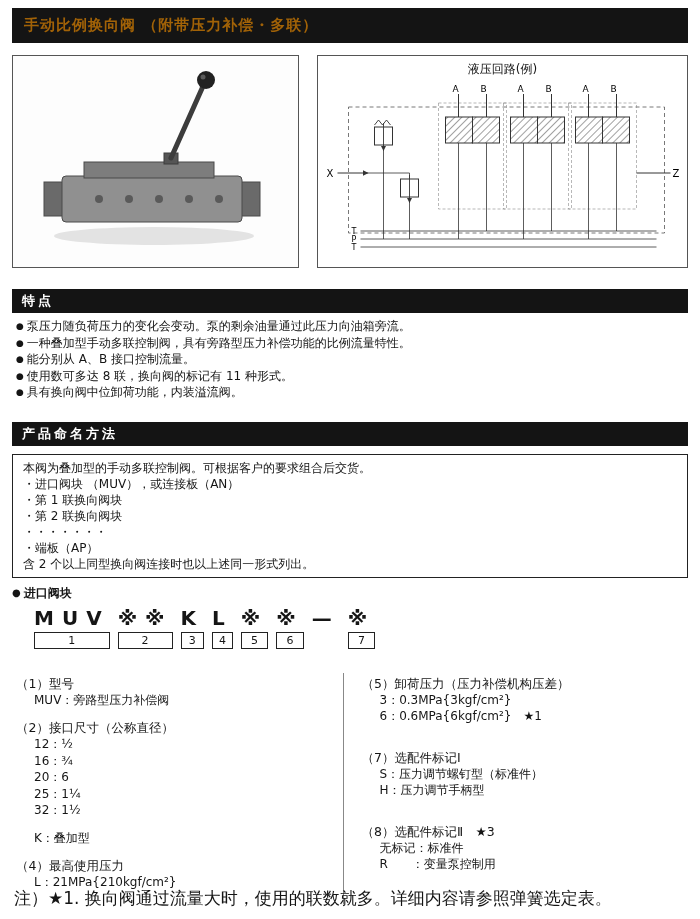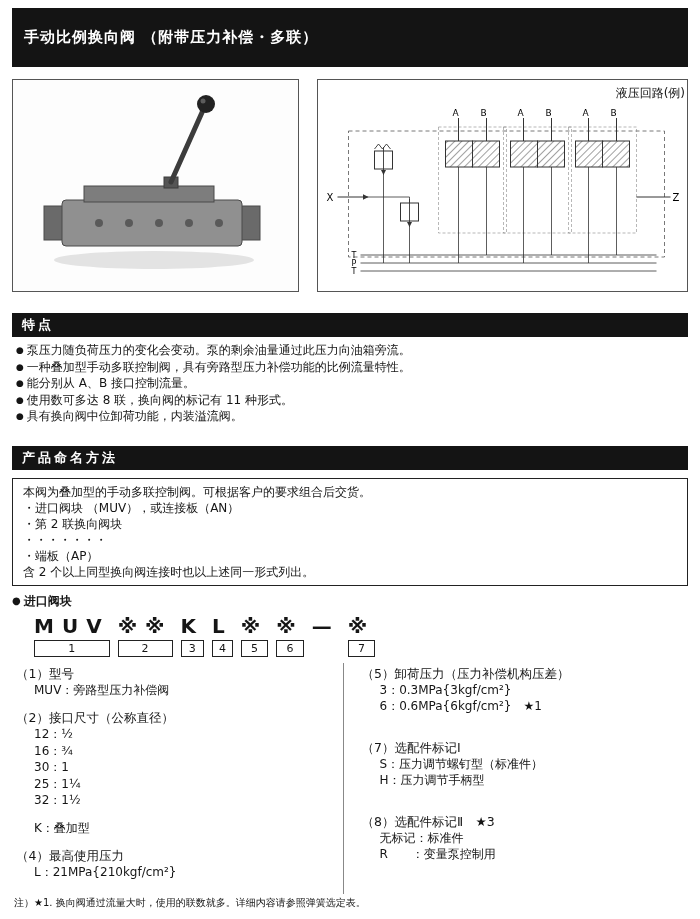--- a/index.html
+++ b/index.html
@@ -1,41 +1,41 @@
 <!DOCTYPE html>
 <html><head>
 <meta charset="utf-8">
 <style>
   html,body{margin:0;padding:0}
   body{width:700px;height:919px;background:#e9e9e9;font-family:"DejaVu Sans","Liberation Sans",sans-serif;color:#151515}
   .page{width:700px;height:919px;background:#fff;box-sizing:border-box;padding:8px 12px;position:relative;overflow:hidden}
-  .title-bar{background:#141414;color:#ffffff;font-size:15px;font-weight:bold;letter-spacing:1px;padding:20px 12px}
+  .title-bar{background:#141414;color:#a16207;font-size:15px;font-weight:bold;letter-spacing:1px;padding:8px 12px}
   .top-row{display:flex;gap:18px;margin-top:12px}
   .photo-box{width:287px;height:213px;border:1px solid #555;background:#fdfdfd;flex:none;display:flex;align-items:center;justify-content:center;box-sizing:border-box}
   .circuit-box{flex:1;height:213px;border:1px solid #555;background:#fff;box-sizing:border-box;padding:3px 2px}
-  .circuit-title{text-align:right;font-size:12px;margin:2px 0 1px}
+  .circuit-title{text-align:center;font-size:12px;margin:2px 0 1px}
   .section-bar{background:#141414;color:#fff;font-size:13px;font-weight:bold;letter-spacing:3px;padding:3px 10px;margin-top:21px}
   .features{list-style:none;margin:5px 0 0;padding:0 0 0 4px;font-size:12px;line-height:16.5px}
   .features li::before{content:"●";font-size:9px;margin-right:3px;vertical-align:1px}
   .naming-box{border:1px solid #222;margin-top:8px;padding:5px 10px;font-size:12px;line-height:16px}
   .inlet-label{font-size:12px;font-weight:bold;margin-top:7px}
   .inlet-label::before{content:"●";font-size:10px;margin-right:3px;vertical-align:1px}
   .code-row{display:flex;align-items:flex-start;gap:8px;margin:5px 0 0 22px}
   .code-seg{display:flex;flex-direction:column;gap:3px}
   .code-char{font-size:20px;font-weight:bold;letter-spacing:8px;line-height:22px;text-align:center;white-space:nowrap}
   .num-box{border:1px solid #222;font-size:11px;line-height:15px;min-width:20px;text-align:center;padding:0 4px;box-sizing:border-box}
   .num-box:empty{border:none;min-width:6px}
-  .specs{display:flex;margin-top:6px}
+  .specs{display:flex;margin-top:24px}
   .spec-col{flex:1;padding:2px 8px 2px 4px;box-sizing:border-box}
   .spec-col.right{border-left:1px solid #888;padding-left:18px}
   .spec-group{margin-bottom:11px}
   .spec-col.right .spec-group{margin-bottom:24px}
   .spec-title{font-size:12.5px;line-height:17px}
   .spec-line{font-size:12px;line-height:16.5px;margin-left:18px}
-  .footnote{position:absolute;left:14px;bottom:9px;font-size:10px}
+  .footnote{position:absolute;left:14px;bottom:9px;font-size:17px}
   svg text{font-family:"DejaVu Sans","Liberation Sans",sans-serif}
 </style>
 </head>
 <body>
 
 <div class="page">
 
   <div class="title-bar">手动比例换向阀 （附带压力补偿・多联）</div>
 
   <div class="top-row">
@@ -147,20 +147,21 @@
     <li>一种叠加型手动多联控制阀，具有旁路型压力补偿功能的比例流量特性。</li>
     <li>能分别从 A、B 接口控制流量。</li>
     <li>使用数可多达 8 联，换向阀的标记有 11 种形式。</li>
     <li>具有换向阀中位卸荷功能，内装溢流阀。</li>
   </ul>
 
   <div class="section-bar">产品命名方法</div>
   <div class="naming-box">
     <div>本阀为叠加型的手动多联控制阀。可根据客户的要求组合后交货。</div>
     <div>・进口阀块 （MUV），或连接板（AN）</div>
+    <div>・第 1 联换向阀块</div>
     <div>・第 2 联换向阀块</div>
     <div>・・・・・・・</div>
     <div>・端板（AP）</div>
     <div>含 2 个以上同型换向阀连接时也以上述同一形式列出。</div>
   </div>
 
   <div class="inlet-label">进口阀块</div>
 
   <div class="code-row">
     <div class="code-seg">
@@ -202,21 +203,21 @@
 
       <div class="spec-group">
         <div class="spec-title">（1）型号</div>
         <div class="spec-line">MUV：旁路型压力补偿阀</div>
       </div>
 
       <div class="spec-group">
         <div class="spec-title">（2）接口尺寸（公称直径）</div>
         <div class="spec-line">12：½</div>
         <div class="spec-line">16：¾</div>
-        <div class="spec-line">30：1</div>
+        <div class="spec-line">20：6</div>
         <div class="spec-line">25：1¼</div>
         <div class="spec-line">32：1½</div>
       </div>
 
       <div class="spec-group">
         <div class="spec-line">K：叠加型</div>
       </div>
 
       <div class="spec-group">
         <div class="spec-title">（4）最高使用压力</div>

